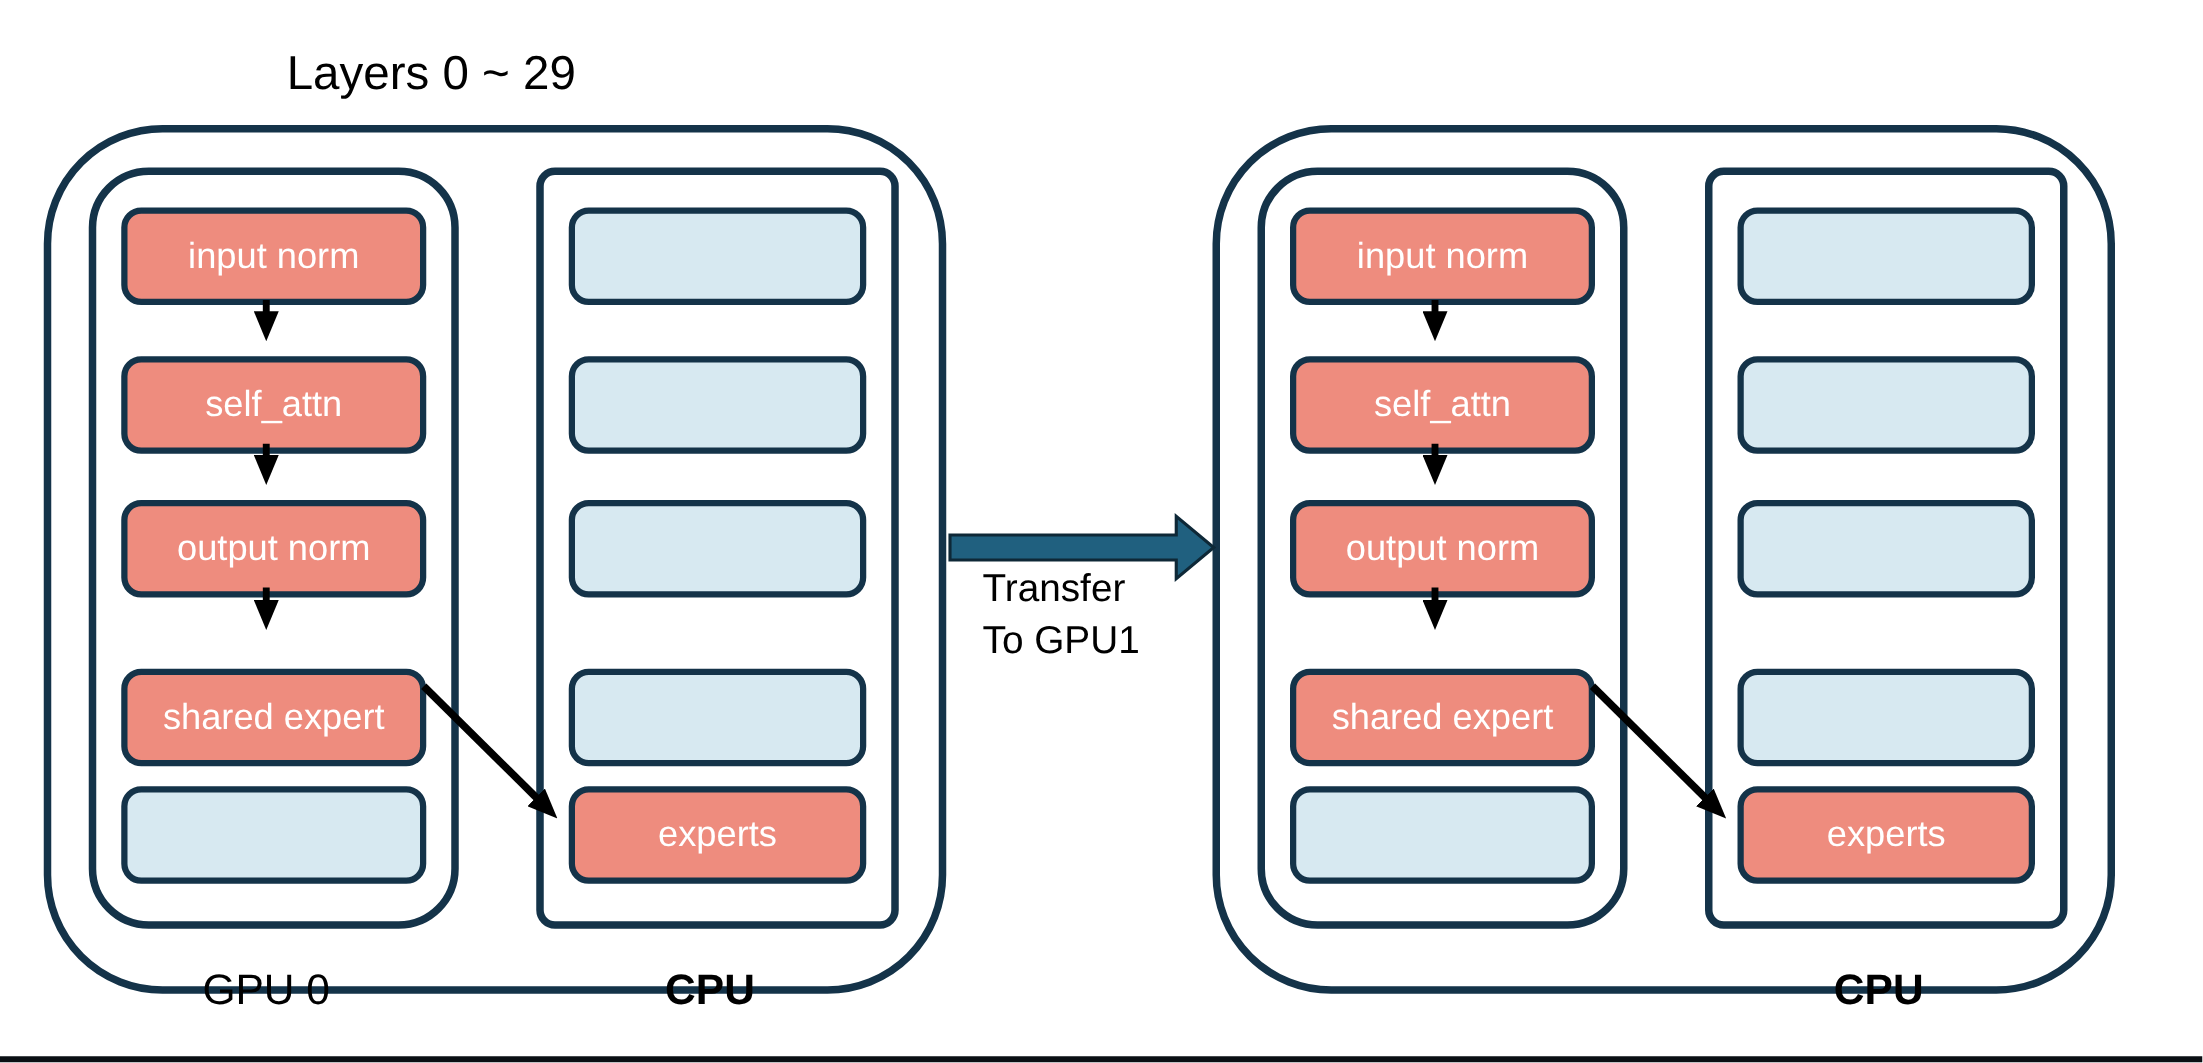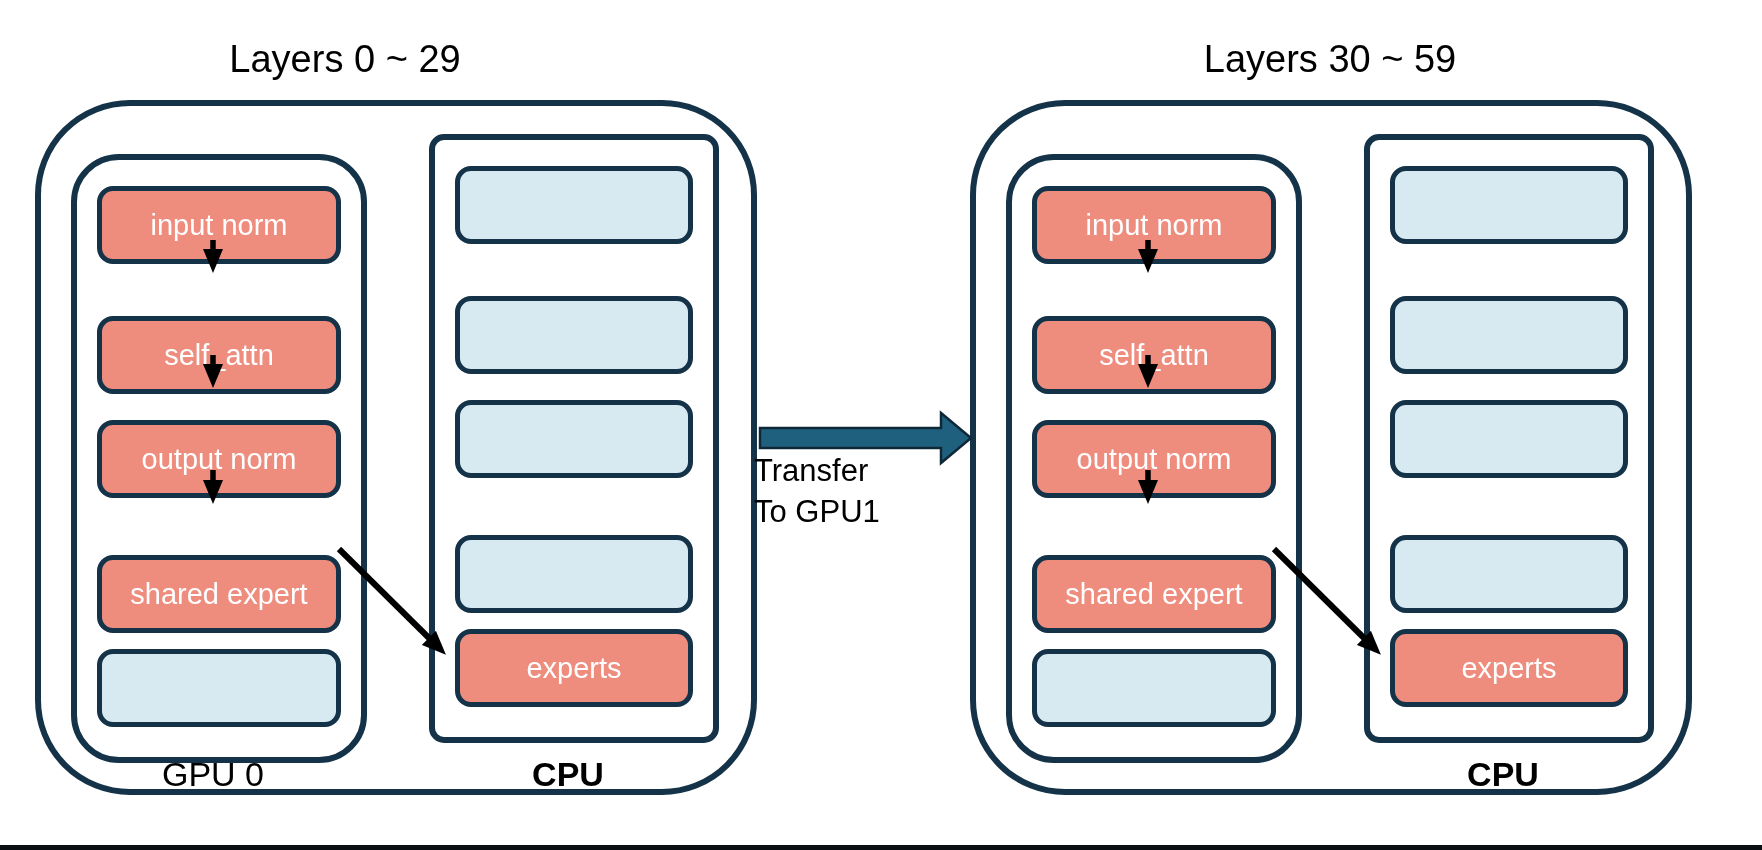--- a/index.html
+++ b/index.html
@@ -22,62 +22,61 @@
     border-radius:95px; box-sizing:border-box; background:transparent;
   }
   .g-left  { left:35px; }
   .g-right { left:970px; }
 
   .inner {
     position:absolute; top:28px; height:609px;
     border:6px solid var(--border-navy,#143349);
     border-radius:48px; box-sizing:border-box;
   }
-  .gpu-col { left:30px;  width:296px;margin-top:20px; }
+  .gpu-col { left:30px;  width:296px; }
   .cpu-col { left:388px; width:290px;border-radius:15px; }
 
   .box {
     position:absolute; height:78px; box-sizing:border-box;
     border:5px solid var(--border-navy,#143349); border-radius:16px;
     display:flex; align-items:center; justify-content:center;
     font-size:29px; color:var(--text-white,#fff); white-space:nowrap;
   }
   .gpu-col .box { left:20px; width:244px; }
   .cpu-col .box { left:20px; width:238px; }
-  .r0{top:26px}.r1{top:156px}.r2{top:260px}.r3{top:395px}.r4{top:489px}
+  .r0{top:26px}.r1{top:145px}.r2{top:260px}.r3{top:395px}.r4{top:489px}
   .salmon { background:var(--salmon,#EE8C7E); }
   .blue   { background:var(--light-blue,#D7E9F1); }
 
   .devlabel {
-    position:absolute; top:644px; height:48px; line-height:48px;
+    position:absolute; top:662px; height:48px; line-height:48px;
     text-align:center; font-size:34px; color:var(--text-black,#000);
   }
   .gpu-lab { left:24px;  width:296px; }
   .cpu-lab { left:382px; width:290px;font-weight:bold; }
 
   .transfer-text {
-    position:absolute; left:754px; top:450px;
+    position:absolute; left:786px; top:450px;
     font-size:31px; line-height:41px; color:var(--text-black,#000);
     white-space:nowrap;
   }
 
   .overlay { position:absolute; left:0; top:0; width:1762px; height:850px; pointer-events:none; }
 
   .bottom-bar {
     position:absolute; left:0; bottom:0; width:1762px; height:5px;
     background:var(--bottom-bar,#0A0F14);
   }
 </style>
 </head>
 <body>
 
 <div class="page">
 
   <div class="title t-left">Layers 0 ~ 29</div>
-  <div class="title t-right">Layers 30 ~ 59</div>
 
   <div class="outer g-left">
     <div class="inner gpu-col">
       <div class="box salmon r0">input norm</div>
       <div class="box salmon r1">self_attn</div>
       <div class="box salmon r2">output norm</div>
       <div class="box salmon r3">shared expert</div>
       <div class="box blue r4"></div>
     </div>
     <div class="inner cpu-col">

